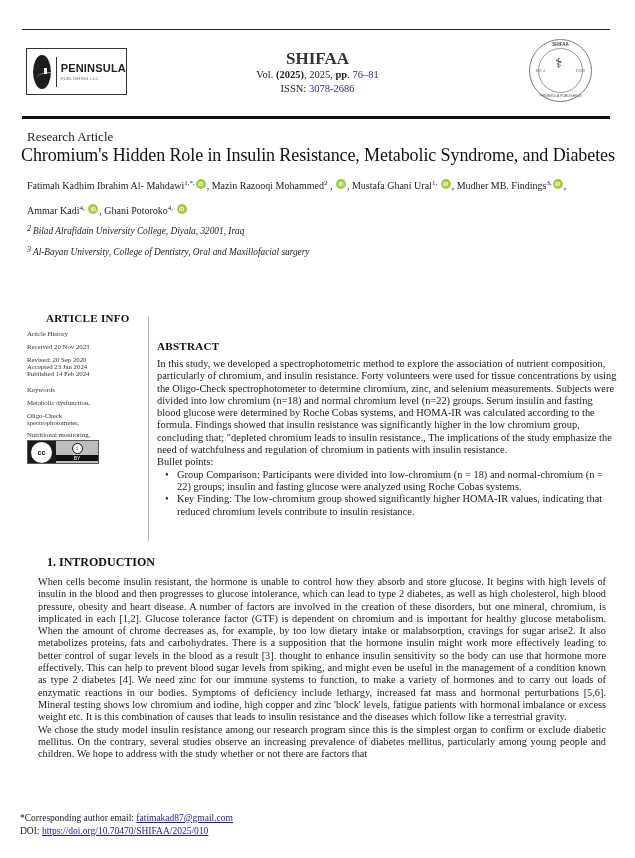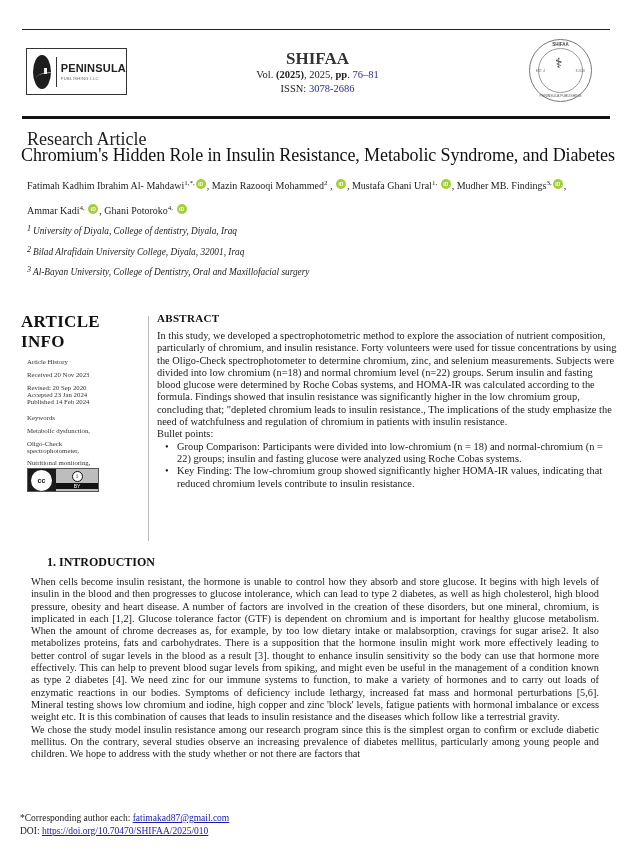--- a/index.html
+++ b/index.html
@@ -18,39 +18,39 @@
   .journal-title { font-size: 17px; font-weight: bold; color: #333; line-height: 18px; }
   .journal-line { font-size: 10.5px; line-height: 14px; color: #222; }
   .journal-line .blue { color: #2a2a9a; }
   .seal { position: absolute; left: 529px; top: 39px; width: 63px; height: 63px; border-radius: 50%; border: 1px solid #777; box-sizing: border-box; }
   .seal .inner { position: absolute; left: 8px; top: 8px; width: 45px; height: 45px; border-radius: 50%; border: 1px solid #999; box-sizing: border-box; }
   .seal .label { position: absolute; width: 100%; top: 2px; text-align: center; font-family: "Liberation Sans", sans-serif; font-size: 4.5px; font-weight: bold; color: #444; }
   .seal .bottom { position: absolute; width: 100%; bottom: 3px; text-align: center; font-family: "Liberation Sans", sans-serif; font-size: 3.5px; color: #555; }
   .seal .cad { position: absolute; left: 25px; top: 17px; font-size: 14px; color: #333; line-height: 14px; }
   .seal .side-l, .seal .side-r { position: absolute; top: 29px; font-family: "Liberation Sans", sans-serif; font-size: 3px; color: #666; }
   .seal .side-l { left: 6px; } .seal .side-r { right: 6px; }
-  .article-type { position: absolute; left: 27px; top: 129px; font-size: 18px; color: #222; }
+  .article-type { position: absolute; left: 27px; top: 129px; font-size: 13px; color: #222; }
   .article-title { position: absolute; left: 21px; top: 145px; font-size: 18px; color: #111; white-space: nowrap; letter-spacing: -0.1px; }
   .authors { position: absolute; left: 27px; top: 172px; width: 595px; font-size: 10px; line-height: 23px; color: #222; }
   .authors sup { font-size: 7px; vertical-align: 4px; }
   .orcid { display: inline-block; width: 10px; height: 10px; border-radius: 50%; background: #a6ce39; color: #fff; font-family: "Liberation Sans", sans-serif; font-size: 5px; font-weight: bold; text-align: center; line-height: 10px; vertical-align: 3px; margin: 0 1px; }
   .affiliations { position: absolute; left: 27px; top: 220px; font-style: italic; font-size: 9.3px; line-height: 18.5px; color: #222; }
   .affiliations sup { font-size: 8px; vertical-align: 3px; margin-right: 2px; }
   .info-col { position: absolute; left: 21px; top: 312px; width: 125px; }
-  .info-heading { font-size: 17px; font-weight: bold; letter-spacing: 0.3px; color: #111; }
+  .info-heading { font-size: 11px; font-weight: bold; letter-spacing: 0.3px; color: #111; margin-left: 25px; }
   .info-small { font-size: 6.8px; color: #333; padding-left: 6px; }
   .vrule { position: absolute; left: 148px; top: 316px; width: 1px; height: 225px; background: #bbb; }
   .abstract-col { position: absolute; left: 157px; top: 312px; width: 460px; }
-  .abstract-heading { font-size: 11px; font-weight: bold; letter-spacing: 0.3px; color: #111; }
+  .abstract-heading { font-size: 11px; font-weight: bold; letter-spacing: 0.3px; color: #111; margin-top: 28px; }
   .abstract-text { font-size: 10.4px; line-height: 12.3px; color: #1a1a1a; margin-top: 6px; }
   .bullets { margin: 0; padding: 0 0 0 10px; list-style: none; }
   .bullets li { position: relative; padding-left: 10px; }
   .bullets li:before { content: "•"; position: absolute; left: -2px; }
   .intro-heading { position: absolute; left: 47px; top: 555px; font-size: 12px; font-weight: bold; color: #111; }
-  .intro-body { position: absolute; left: 31px; top: 576px; width: 568px; font-size: 10.3px; line-height: 12.3px; text-align: justify; color: #1a1a1a; }
+  .intro-body { position: absolute; left: 38px; top: 576px; width: 568px; font-size: 10.3px; line-height: 12.3px; text-align: justify; color: #1a1a1a; }
   .intro-body p { margin: 0; }
   .footnote { position: absolute; left: 20px; top: 812px; font-size: 9.5px; line-height: 13px; color: #222; }
   .footnote a { color: #1a1ab0; text-decoration: underline; }
   .cc-badge { display: inline-flex; width: 72px; height: 24px; background: #1b1b1b; border: 1px solid #555; box-sizing: border-box; align-items: center; margin-top: 2px; margin-left: 6px; position: relative; }
   .cc-badge .cc { width: 17px; height: 17px; border-radius: 50%; border: 2px solid #fff; background: #fff; color: #111; font-family: "Liberation Sans", sans-serif; font-size: 7px; font-weight: bold; text-align: center; line-height: 17px; margin-left: 3px; box-sizing: content-box; }
   .cc-badge .by-area { flex: 1; height: 100%; background: #bdbdbd; margin-left: 4px; display: flex; flex-direction: column; align-items: center; justify-content: center; }
   .cc-badge .person { width: 9px; height: 9px; border-radius: 50%; border: 1px solid #111; background: #fff; font-size: 6px; text-align: center; line-height: 9px; }
   .cc-badge .by { font-family: "Liberation Sans", sans-serif; font-size: 5px; color: #fff; background: #111; width: 100%; text-align: center; margin-top: 1px; }
 </style>
 </head>
@@ -90,21 +90,20 @@
 <div class="authors">
   <span>Fatimah Kadhim Ibrahim Al- Mahdawi</span><sup>1,*,</sup><span class="orcid">iD</span>,
   <span>Mazin Razooqi Mohammed</span><sup>2</sup> , <span class="orcid">iD</span>,
   <span>Mustafa Ghani Ural</span><sup>1,</sup> <span class="orcid">iD</span>,
   <span>Mudher MB. Findings</span><sup>3,</sup><span class="orcid">iD</span>,<br>
   <span>Ammar Kadi</span><sup>4,</sup> <span class="orcid">iD</span>,
   <span>Ghani Potoroko</span><sup>4,</sup> <span class="orcid">iD</span>
 </div>
 
 <div class="affiliations">
-  <div><sup>1</sup><span>University of Diyala, College of dentistry, Diyala, Iraq</span></div>
   <div><sup>2</sup><span>Bilad Alrafidain University College, Diyala, 32001, Iraq</span></div>
   <div><sup>3</sup><span>Al-Bayan University, College of Dentistry, Oral and Maxillofacial surgery</span></div>
 </div>
 
 <div class="info-col">
   <div class="info-heading">ARTICLE INFO</div>
   <div class="info-small" style="margin-top:6px">Article History</div>
   <div class="info-small" style="margin-top:6px">Received 20 Nov 2023</div>
   <div class="info-small" style="margin-top:6px">Revised: 20 Sep 2020</div>
   <div class="info-small">Accepted 23 Jan 2024</div>
@@ -136,15 +135,15 @@
   </div>
 </div>
 
 <div class="intro-heading">1.   INTRODUCTION</div>
 <div class="intro-body">
   <p>When cells become insulin resistant, the hormone is unable to control how they absorb and store  glucose. It begins with high levels of insulin in the blood and then progresses to glucose intolerance, which can lead to type 2 diabetes,  as well as high cholesterol, high blood pressure, obesity and heart disease. A  number of factors are involved in the creation of these disorders, but one mineral, chromium, is implicated in each [1,2]. Glucose tolerance factor (GTF) is dependent on chromium and is important for healthy glucose metabolism. When the  amount of chrome decreases as, for example, by too low dietary intake or malabsorption, cravings for sugar arise2. It also metabolizes proteins, fats and  carbohydrates. There is a supposition that the hormone insulin might work more effectively leading to better control of sugar levels in the blood as a result [3]. thought to enhance insulin sensitivity so the body can  use that hormone more effectively. This can help to prevent blood sugar levels from spiking, and might even  be useful in the management of a condition known as type 2 diabetes [4]. We need zinc for our immune systems to function, to make a  variety of hormones and to carry out loads of enzymatic reactions in our bodies. Symptoms of deficiency include lethargy, increased fat mass and hormonal perturbations [5,6]. Mineral testing  shows low chromium and iodine, high copper and zinc 'block' levels, fatigue patients with hormonal imbalance or excess weight etc. It  is this combination of causes that leads to insulin resistance and the diseases which follow like a terrestrial gravity.</p>
   <p>We chose the study model insulin resistance  among our research program since this is the simplest organ to confirm or exclude diabetic mellitus. On the contrary, several studies observe an increasing prevalence of diabetes mellitus, particularly among young people and children. We hope to address with the study whether or not there are factors  that</p>
 </div>
 
 <div class="footnote">
-  <div><span>*Corresponding author each: </span><a>fatimakad87@gmail.com</a></div>
+  <div><span>*Corresponding author email: </span><a>fatimakad87@gmail.com</a></div>
   <div><span>DOI: </span><a>https://doi.org/10.70470/SHIFAA/2025/010</a></div>
 </div>
 
 </body></html>

